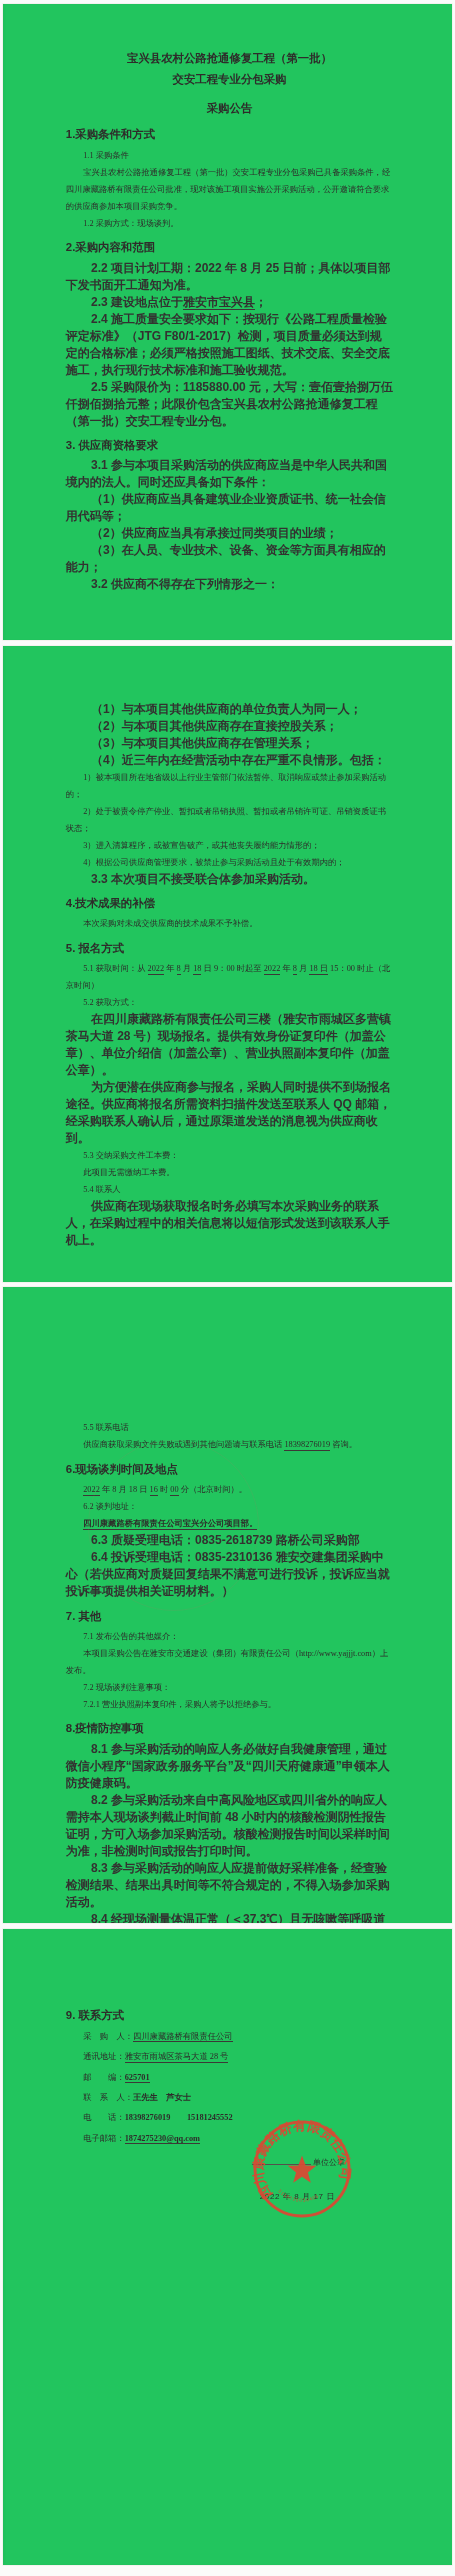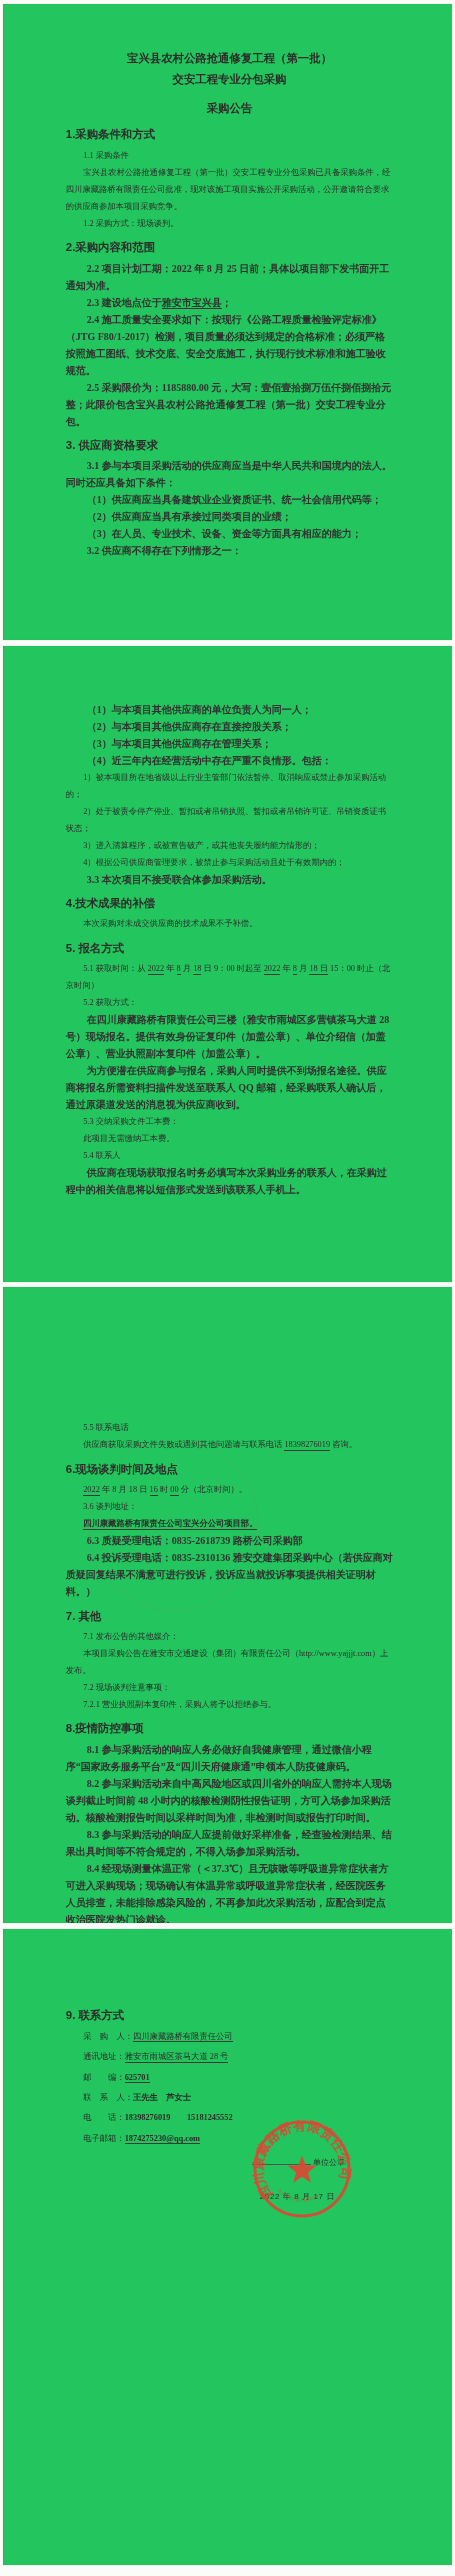--- a/index.html
+++ b/index.html
@@ -24,21 +24,21 @@
   .p3 .content{padding-top:132px;}
   .p4 .content{padding-top:71px;}
   p{margin:0;font-size:8.3px;line-height:17px;text-indent:2.1em;}
   p.title{text-align:center;text-indent:0;font-size:11.4px;font-weight:bold;line-height:21px;margin:0;}
   p.mt{margin-top:8px;}
   h2{
     font-family:"Liberation Sans", sans-serif;
     font-size:11.4px;font-weight:bold;
     line-height:17px;margin:7.4px 0 3.4px 0;text-indent:0;
   }
-  .sans{font-family:Liberation Serif, serif;font-size:10px;}
+  .sans{font-family:Liberation Sans, sans-serif;font-size:12px;}
   p.b{font-weight:600;color:#333130;}
   span.b{font-weight:bold;}
   span.u{border-bottom:0.6px solid #3c3836;padding-bottom:0.6px;}
   p.kv{margin:3.4px 0;}
   
   .faint-seal{
     position:absolute;left:85px;top:153px;width:169px;height:169px;
     border-radius:50%;border:1.7px solid rgba(195,110,100,0.13);
   }
   
@@ -106,21 +106,21 @@
       </div>
   </section>
 
   <section class="page p3">
     <div class="faint-seal"></div>
     <div class="content">
         <p><span>5.5 联系电话</span></p>
         <p><span>供应商获取采购文件失败或遇到其他问题请与联系电话 </span><span class="u">18398276019</span><span> 咨询。</span></p>
         <h2><span>6.现场谈判时间及地点</span></h2>
         <p><span class="u">2022</span><span> 年 8 月 18 日 </span><span class="u">16</span><span> 时 </span><span class="u">00</span><span> 分（北京时间）。</span></p>
-        <p><span>3.6 谈判地址：</span></p>
+        <p><span>6.2 谈判地址：</span></p>
         <p><span class="u b">四川康藏路桥有限责任公司宝兴分公司项目部。</span></p>
         <p class="sans b"><span>6.3 质疑受理电话：0835-2618739 路桥公司采购部</span></p>
         <p class="sans b"><span>6.4 投诉受理电话：0835-2310136 雅安交建集团采购中心（若供应商对质疑回复结果不满意可进行投诉，投诉应当就投诉事项提供相关证明材料。）</span></p>
         <h2><span>7. 其他</span></h2>
         <p><span>7.1 发布公告的其他媒介：</span></p>
         <p><span>本项目采购公告在雅安市交通建设（集团）有限责任公司（http://www.yajjjt.com）上发布。</span></p>
         <p><span>7.2 现场谈判注意事项：</span></p>
         <p><span>7.2.1 营业执照副本复印件，采购人将予以拒绝参与。</span></p>
         <h2><span>8.疫情防控事项</span></h2>
         <p class="sans b"><span>8.1 参与采购活动的响应人务必做好自我健康管理，通过微信小程序“国家政务服务平台”及“四川天府健康通”申领本人防疫健康码。</span></p>

